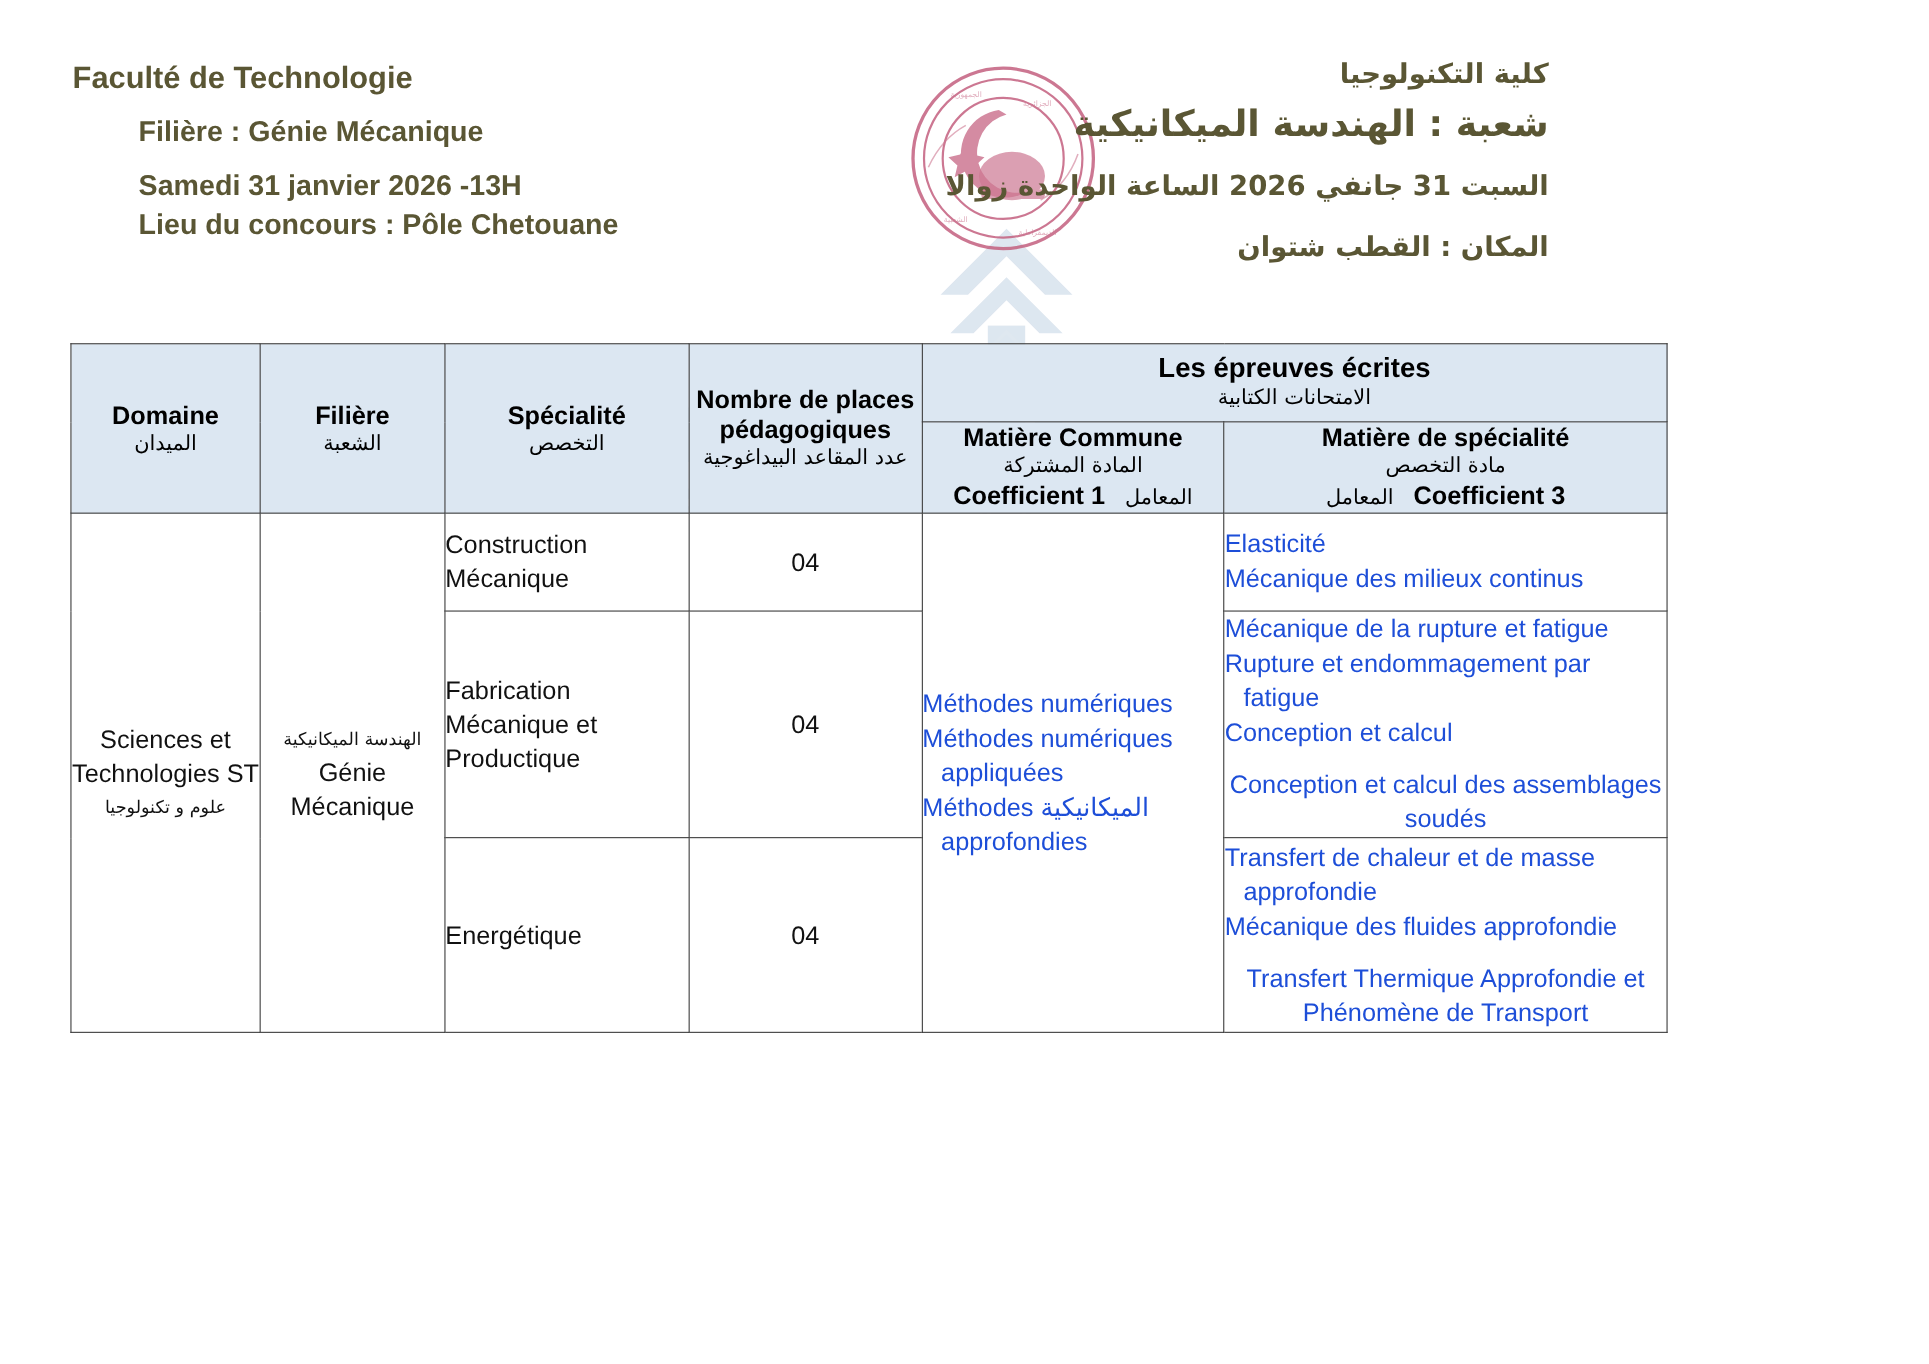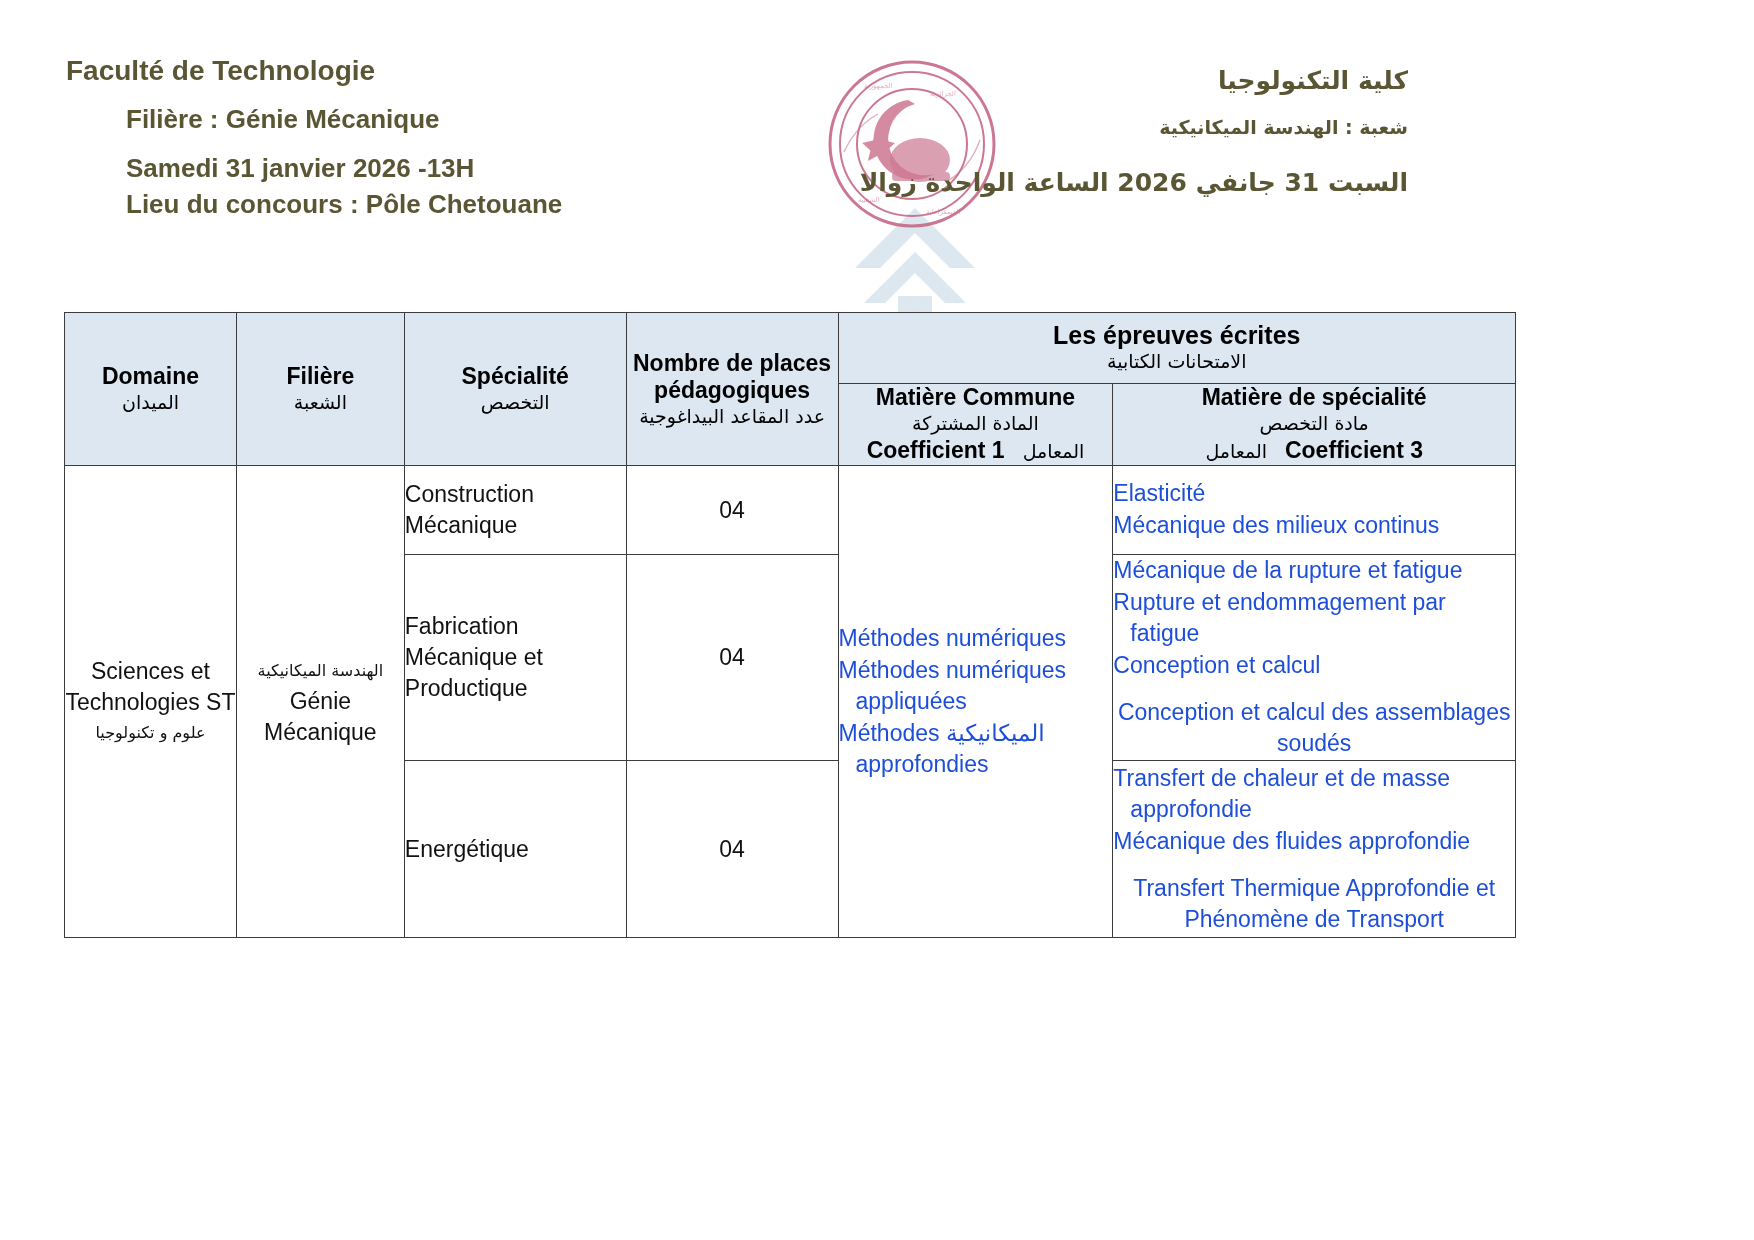--- a/index.html
+++ b/index.html
@@ -31,27 +31,27 @@
     position:absolute;left:66px;top:52px;z-index:3;
     color:#5a5634;font-weight:bold;
     font-family:"Liberation Sans",sans-serif;
   }
   .hdr-fr .l1{font-size:28px;line-height:38px;}
   .hdr-fr .l2{font-size:26px;line-height:38px;margin-left:60px;margin-top:10px;}
   .hdr-fr .l3{font-size:26px;line-height:36px;margin-left:60px;margin-top:12px;}
   .hdr-fr .l4{font-size:26px;line-height:36px;margin-left:60px;text-align:center;}
 
   .hdr-ar{
-    position:absolute;right:52px;top:64px;z-index:3;
+    position:absolute;right:52px;top:50px;z-index:3;
     color:#5a5634;font-weight:bold;direction:rtl;text-align:right;
     font-family:"DejaVu Sans",sans-serif;
     margin-left:40px;
   }
   .hdr-ar .a1{font-size:25px;line-height:34px;}
-  .hdr-ar .a2{font-size:19px;line-height:34px;margin-top:12px;}
+  .hdr-ar .a2{font-size:33px;line-height:34px;margin-top:12px;}
   .hdr-ar .a3{font-size:25px;line-height:34px;margin-top:22px;}
   .hdr-ar .a4{font-size:25px;line-height:34px;margin-top:22px;}
 
   
   .stamp{position:absolute;left:822px;top:52px;width:180px;height:190px;z-index:2;opacity:.85;}
 
   
   table.main{
     position:absolute;left:64px;top:312px;
     border-collapse:collapse;width:1452px;z-index:2;
@@ -135,20 +135,21 @@
     <div class="l1">Faculté de Technologie</div>
     <div class="l2">Filière : Génie Mécanique</div>
     <div class="l3">Samedi 31 janvier 2026 -13H</div>
     <div class="l4">Lieu du concours : Pôle Chetouane</div>
   </div>
 
   <div class="hdr-ar">
     <div class="a1">كلية التكنولوجيا</div>
     <div class="a2">شعبة : الهندسة الميكانيكية</div>
     <div class="a3">السبت 31 جانفي 2026 الساعة الواحدة زوالا</div>
+    <div class="a4">المكان : القطب شتوان</div>
   </div>
 
   <div class="stamp">
     <svg viewBox="0 0 180 190" width="180" height="190">
       <g stroke="#c4607f" fill="none">
         <circle cx="90" cy="92" r="82" stroke-width="3"></circle>
         <circle cx="90" cy="92" r="72" stroke-width="2"></circle>
         <circle cx="90" cy="92" r="55" stroke-width="2"></circle>
       </g>
       <g fill="#c4607f" opacity="0.85">

